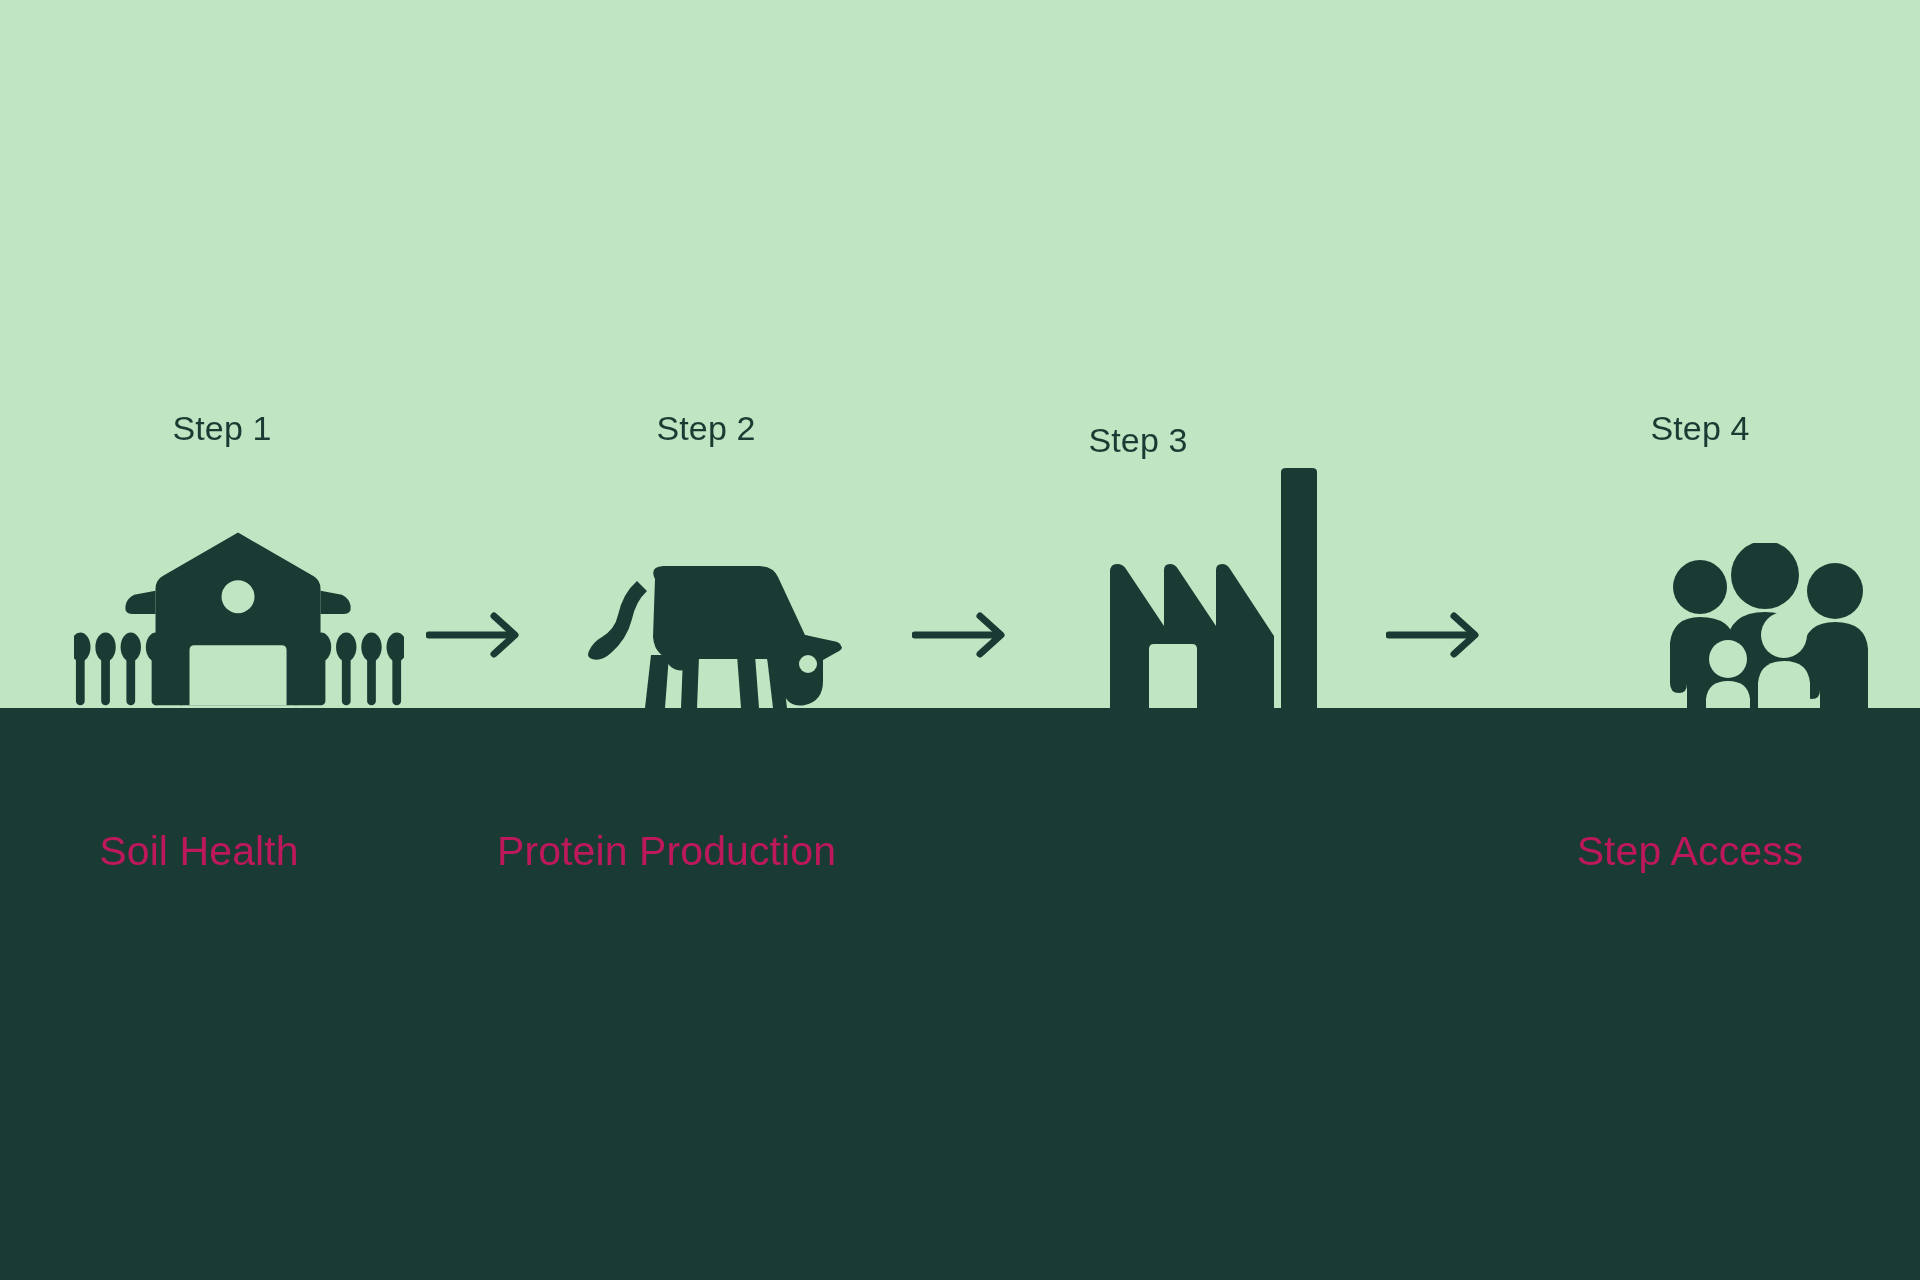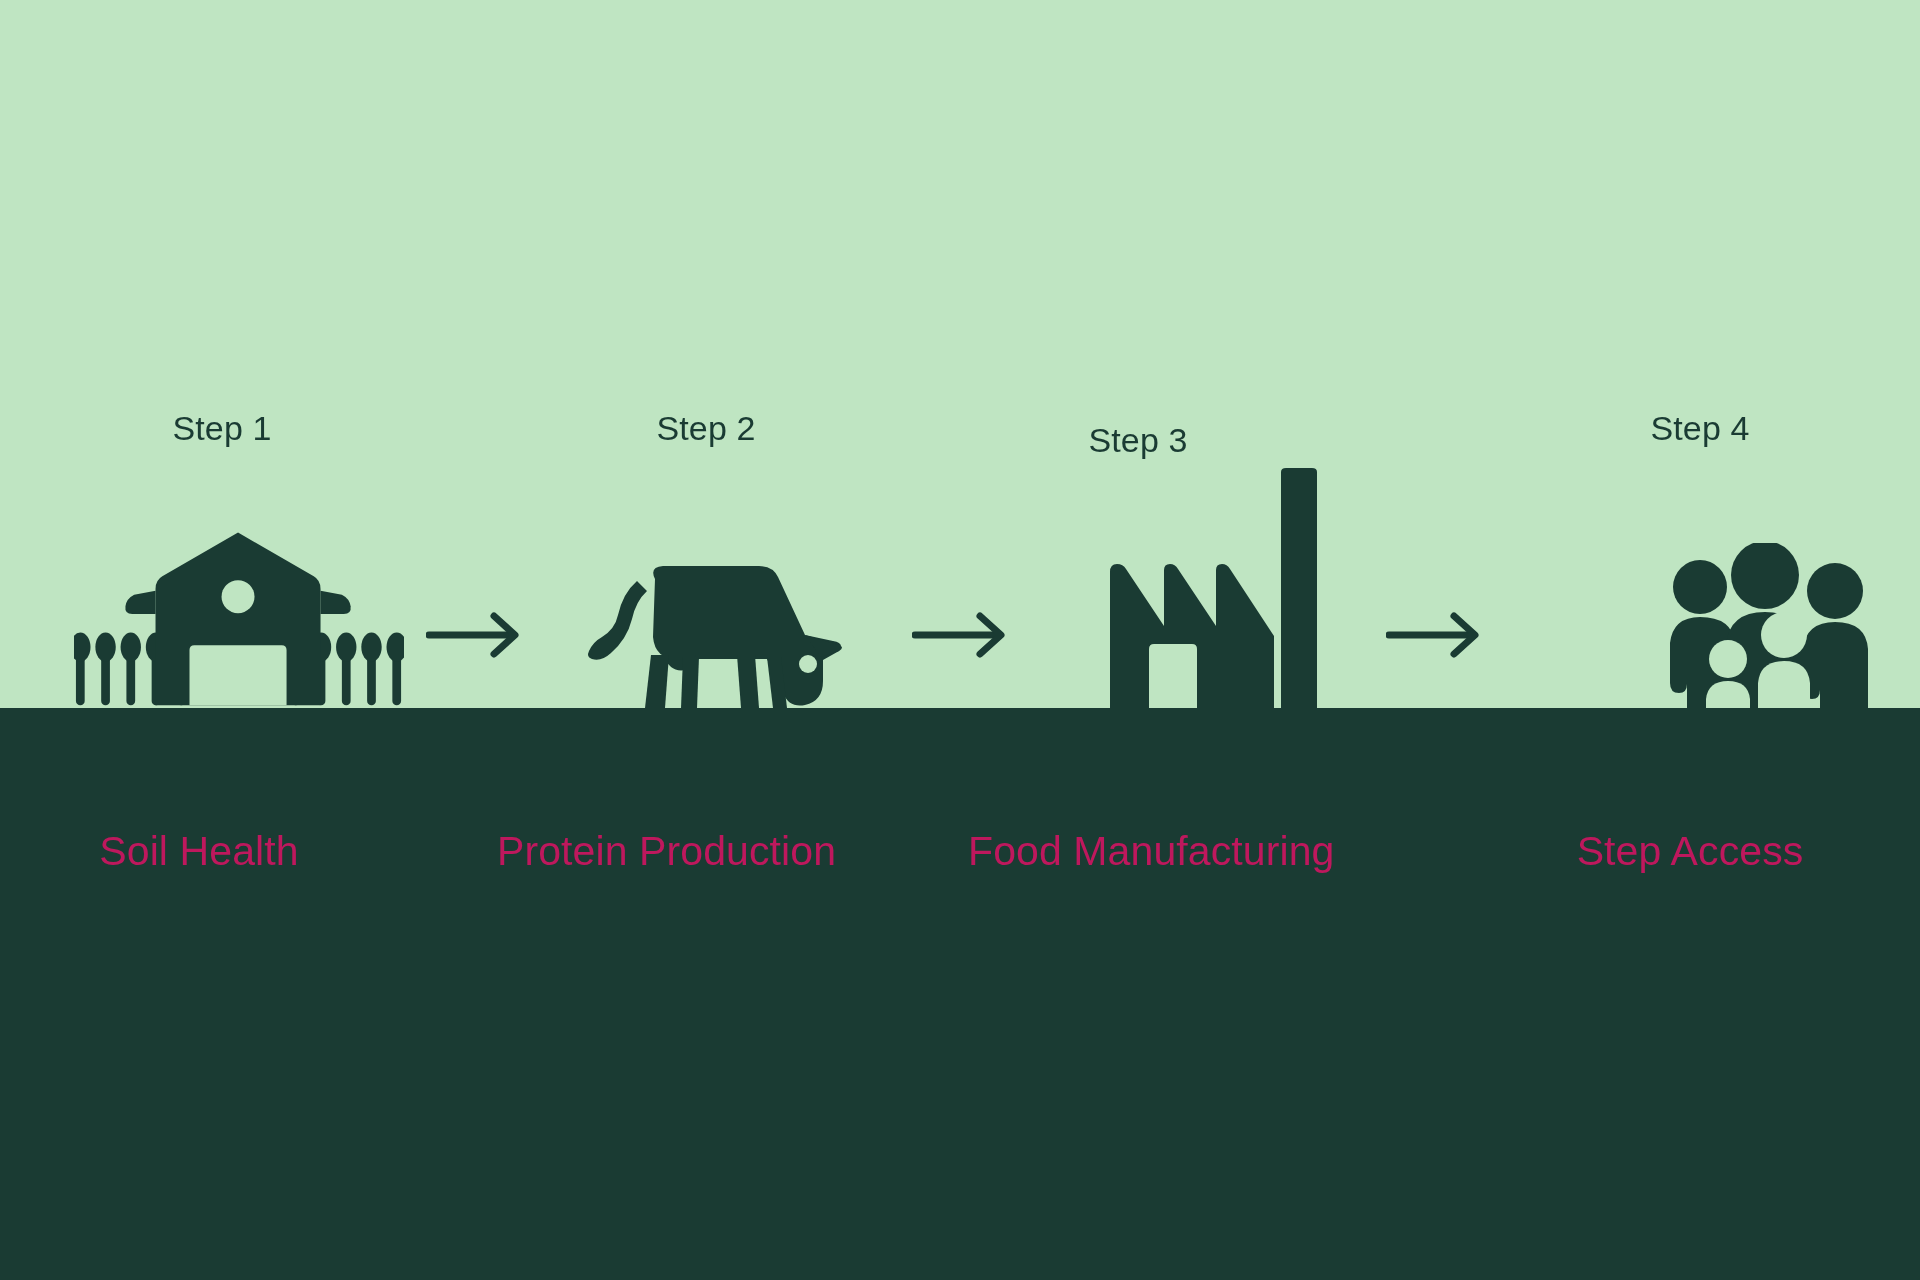--- a/index.html
+++ b/index.html
@@ -260,21 +260,20 @@
                      Q121 96 124 101
                      L168 168
                      L168 240
                      L4 240 Z"></path>
           </g>
 
           <path d="M48 176 L86 176 Q91 176 91 181 L91 240 L43 240 L43 181 Q43 176 48 176 Z" fill="#bfe5c2"></path>
         </svg>
       </div>
 
-      <div class="step-label">Food Manufacturing</div>
     </div>
 
     <div class="step-col c3">
       <div class="step-title">Step 4</div>
 
       <div class="icon-slot">
         <svg width="215" height="165" viewBox="0 0 215 165" fill="none" aria-hidden="true">
           <g fill="#1a3b33">
 
             <circle cx="41" cy="44" r="27"></circle>

